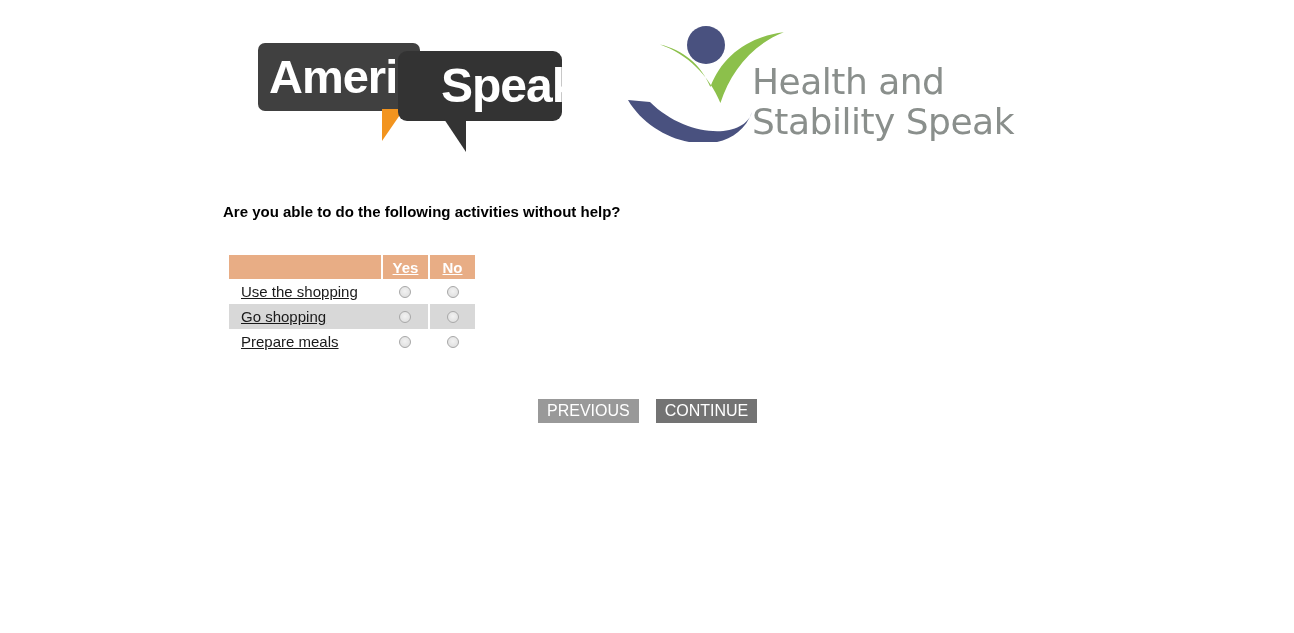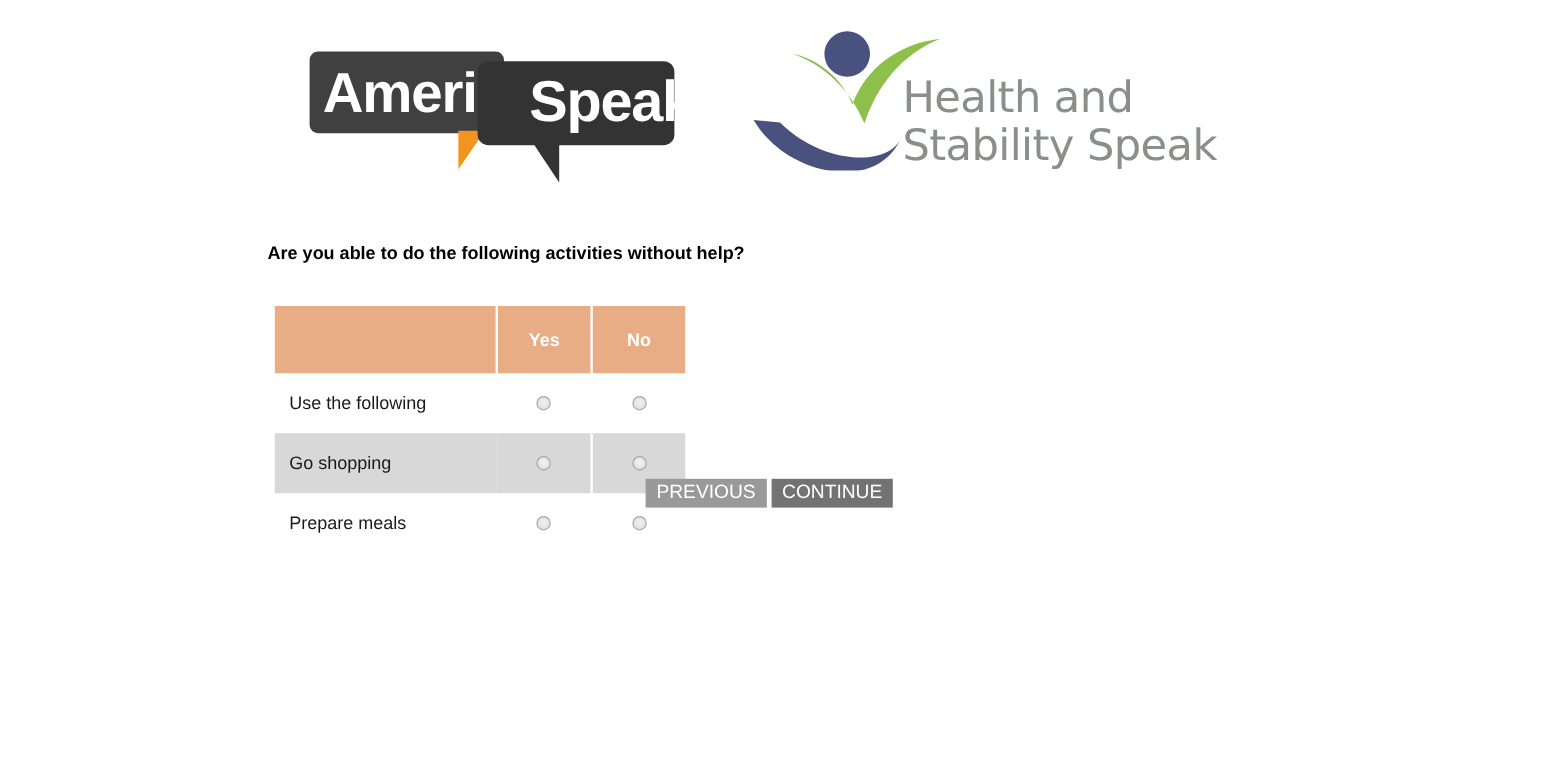--- a/index.html
+++ b/index.html
@@ -137,22 +137,23 @@
 
   
   .grid-table {
     position: absolute;
     left: 229px;
     top: 255px;
     border-collapse: collapse;
     font-family: "Liberation Sans", sans-serif;
   }
   .grid-table th, .grid-table td {
-    padding: 16px;
+    padding: 0;
     margin: 0;
+    text-decoration: underline;
   }
   .grid-table thead th {
     background: #e8ad85;
     color: #ffffff;
     font-size: 15px;
     font-weight: bold;
     height: 24px;
     text-align: center;
     border-right: 2px solid #ffffff;
   }
@@ -195,21 +196,21 @@
     display: inline-block;
     cursor: pointer;
   }
 
   
   .nav-buttons {
     position: absolute;
     left: 538px;
     top: 399px;
     display: flex;
-    gap: 4px;
+    gap: 17px;
   }
   .btn {
     border: none;
     color: #ffffff;
     font-size: 16px;
     font-family: "Liberation Sans", sans-serif;
     line-height: 24px;
     height: 24px;
     padding: 0 9px;
     cursor: pointer;
@@ -254,21 +255,21 @@
 <table class="grid-table">
   <thead>
     <tr>
       <th class="col-label"></th>
       <th class="col-opt">Yes</th>
       <th class="col-opt">No</th>
     </tr>
   </thead>
   <tbody>
     <tr>
-      <td class="cell-label">Use the following</td>
+      <td class="cell-label">Use the shopping</td>
       <td class="cell-opt">
         <input type="radio" class="radio" name="telephone" style="">
       </td>
       <td class="cell-opt">
         <input type="radio" class="radio" name="telephone" style="">
       </td>
     </tr>
     <tr class="alt">
       <td class="cell-label">Go shopping</td>
       <td class="cell-opt">

